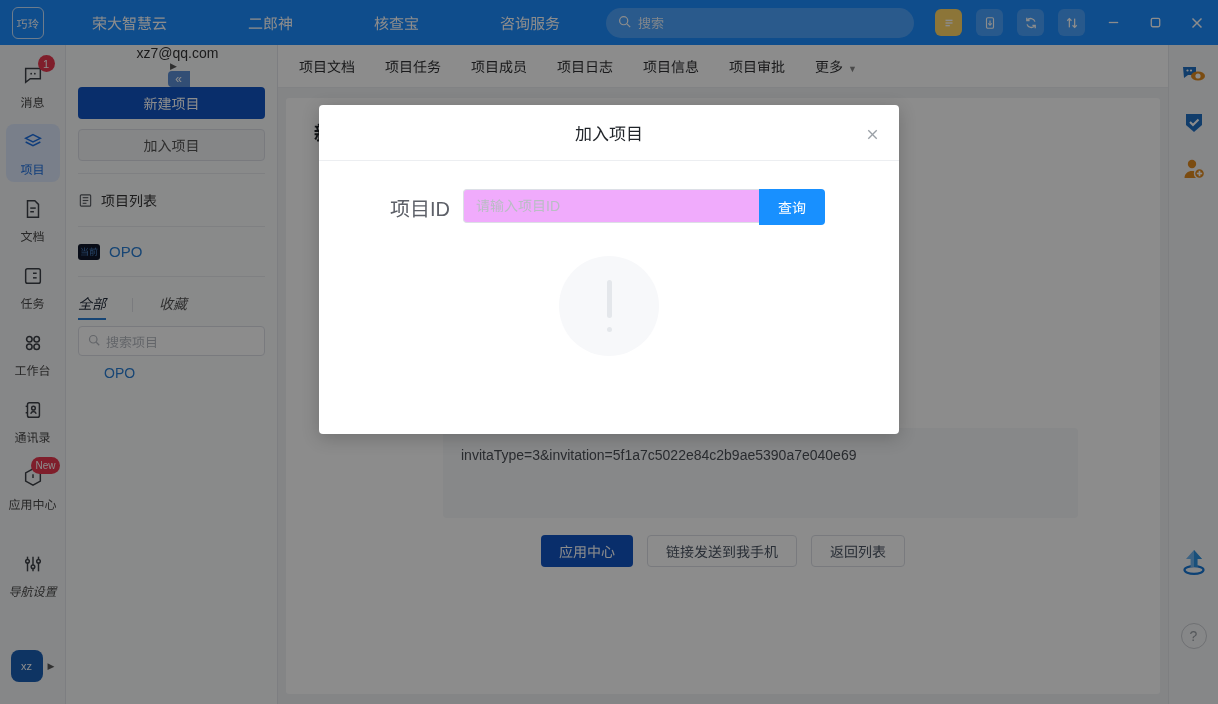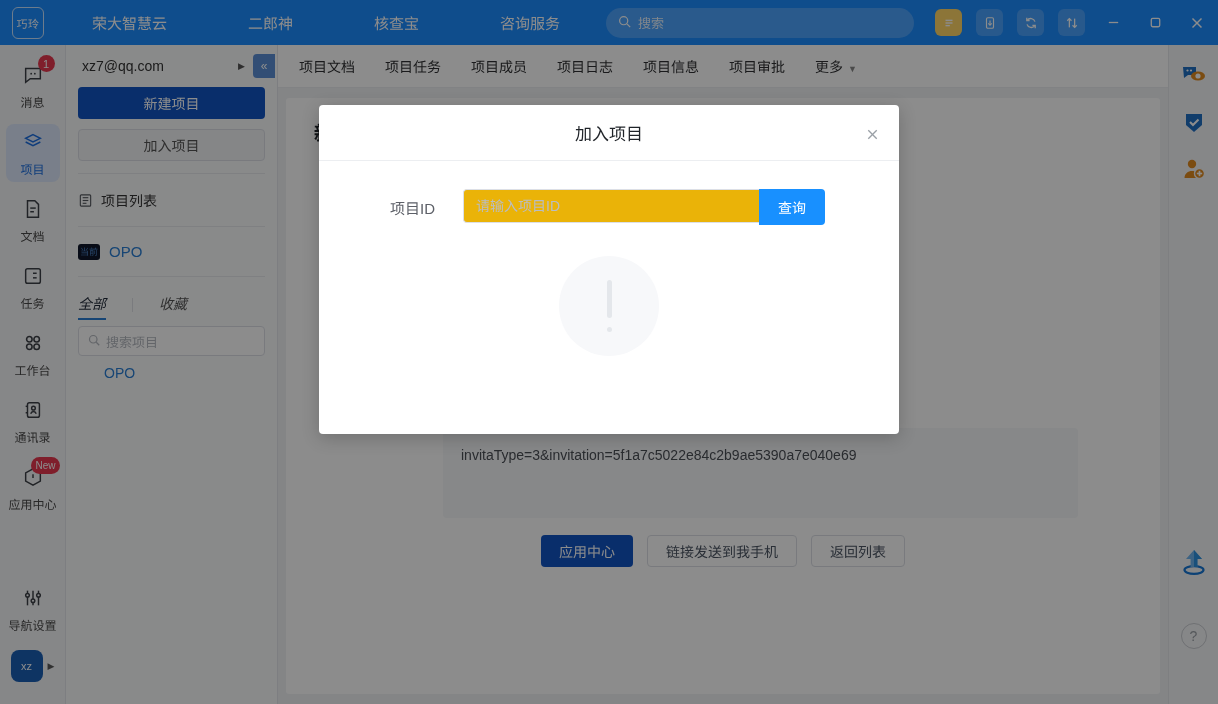--- a/index.html
+++ b/index.html
@@ -78,21 +78,21 @@
     justify-content: center;
   }
   .rail-caret { margin-left: 5px; color: #5a5a5a; font-size: 9px; }
 
   
   .panel {
     position: absolute; left: 66px; top: 45px; width: 212px; height: 659px;
     background: #fafbfc; border-right: 1px solid #e4e6eb;
   }
   .panel-head {
-    height: 42px; display: flex; align-items: center; padding: 0 4px 0 16px;
+    height: 42px; display: flex; align-items: center; padding: 0 4px 0 16px; flex-direction: column;
   }
   .panel-email { font-size: 14px; color: #333; flex: 1; }
   .panel-arrow { color: #555; font-size: 9px; margin-right: 8px; cursor: pointer; }
   .collapse-btn {
     width: 22px; height: 24px; background: #5b8fd6; color: #fff;
     border-radius: 4px 0 0 4px; display: flex; align-items: center;
     justify-content: center; font-size: 12px; cursor: pointer; margin-right: -2px;
   }
   .panel-body { padding: 0 12px; }
   .btn-primary-full {
@@ -209,27 +209,27 @@
   }
   .modal-title { font-size: 17px; color: #1f2328; }
   .modal-close {
     position: absolute; right: 16px; top: 18px; width: 22px; height: 22px;
     color: #9aa0a6; font-size: 17px; display: flex; align-items: center;
     justify-content: center; cursor: pointer;
   }
   .form-row {
     display: flex; align-items: center; padding: 28px 0 0 71px;
   }
-  .form-label { font-size: 15px; color: #5d6068; width: 73px; }
+  .form-label { font-size: 20px; color: #5d6068; width: 73px; }
   .input-wrap { display: flex; }
   .text-input {
     width: 296px; height: 20px; border: 1px solid #dcdfe6;
     border-right: none; border-radius: 4px 0 0 4px; padding: 16px 12px;
     font-size: 14px; color: #333; outline: none;
-    font-family: "Liberation Sans", sans-serif; background: #eab308;
+    font-family: "Liberation Sans", sans-serif; background: #f0abfc;
   }
   .text-input::placeholder { color: #b9bdc4; }
   .btn-query {
     width: 66px; height: 36px; background: #1890ff; color: #fff;
     border-radius: 0 4px 4px 0; font-size: 14px; display: flex;
     align-items: center; justify-content: center; cursor: pointer;
   }
   .empty-circle {
     width: 100px; height: 100px; border-radius: 50%; background: #f7f8fa;
     margin: 31px auto 0; display: flex; flex-direction: column;
@@ -397,21 +397,21 @@
           <path d="M12 3l8 4.5v9L12 21l-8-4.5v-9z"></path>
             <path d="M12 9v4"></path>
         </svg>
       </span>
       <span class="rail-badge wide">New</span>
       <span class="lbl">应用中心</span>
     </div>
 
     <div class="rail-spacer"></div>
 
-    <div class="rail-item" style="margin-bottom:12px;">
+    <div class="rail-item" style="margin-bottom:46px;font-style:italic;">
       <span>
         <svg width="22" height="22" viewBox="0 0 24 24" fill="none" stroke="#3d4147" stroke-width="1.6">
           <line x1="6" y1="4" x2="6" y2="20"></line>
             <line x1="12" y1="4" x2="12" y2="20"></line>
             <line x1="18" y1="4" x2="18" y2="20"></line>
           <circle cx="6" cy="9" r="2" fill="#f5f6f8"></circle>
             <circle cx="12" cy="15" r="2" fill="#f5f6f8"></circle>
             <circle cx="18" cy="9" r="2" fill="#f5f6f8"></circle>
         </svg>
       </span>

